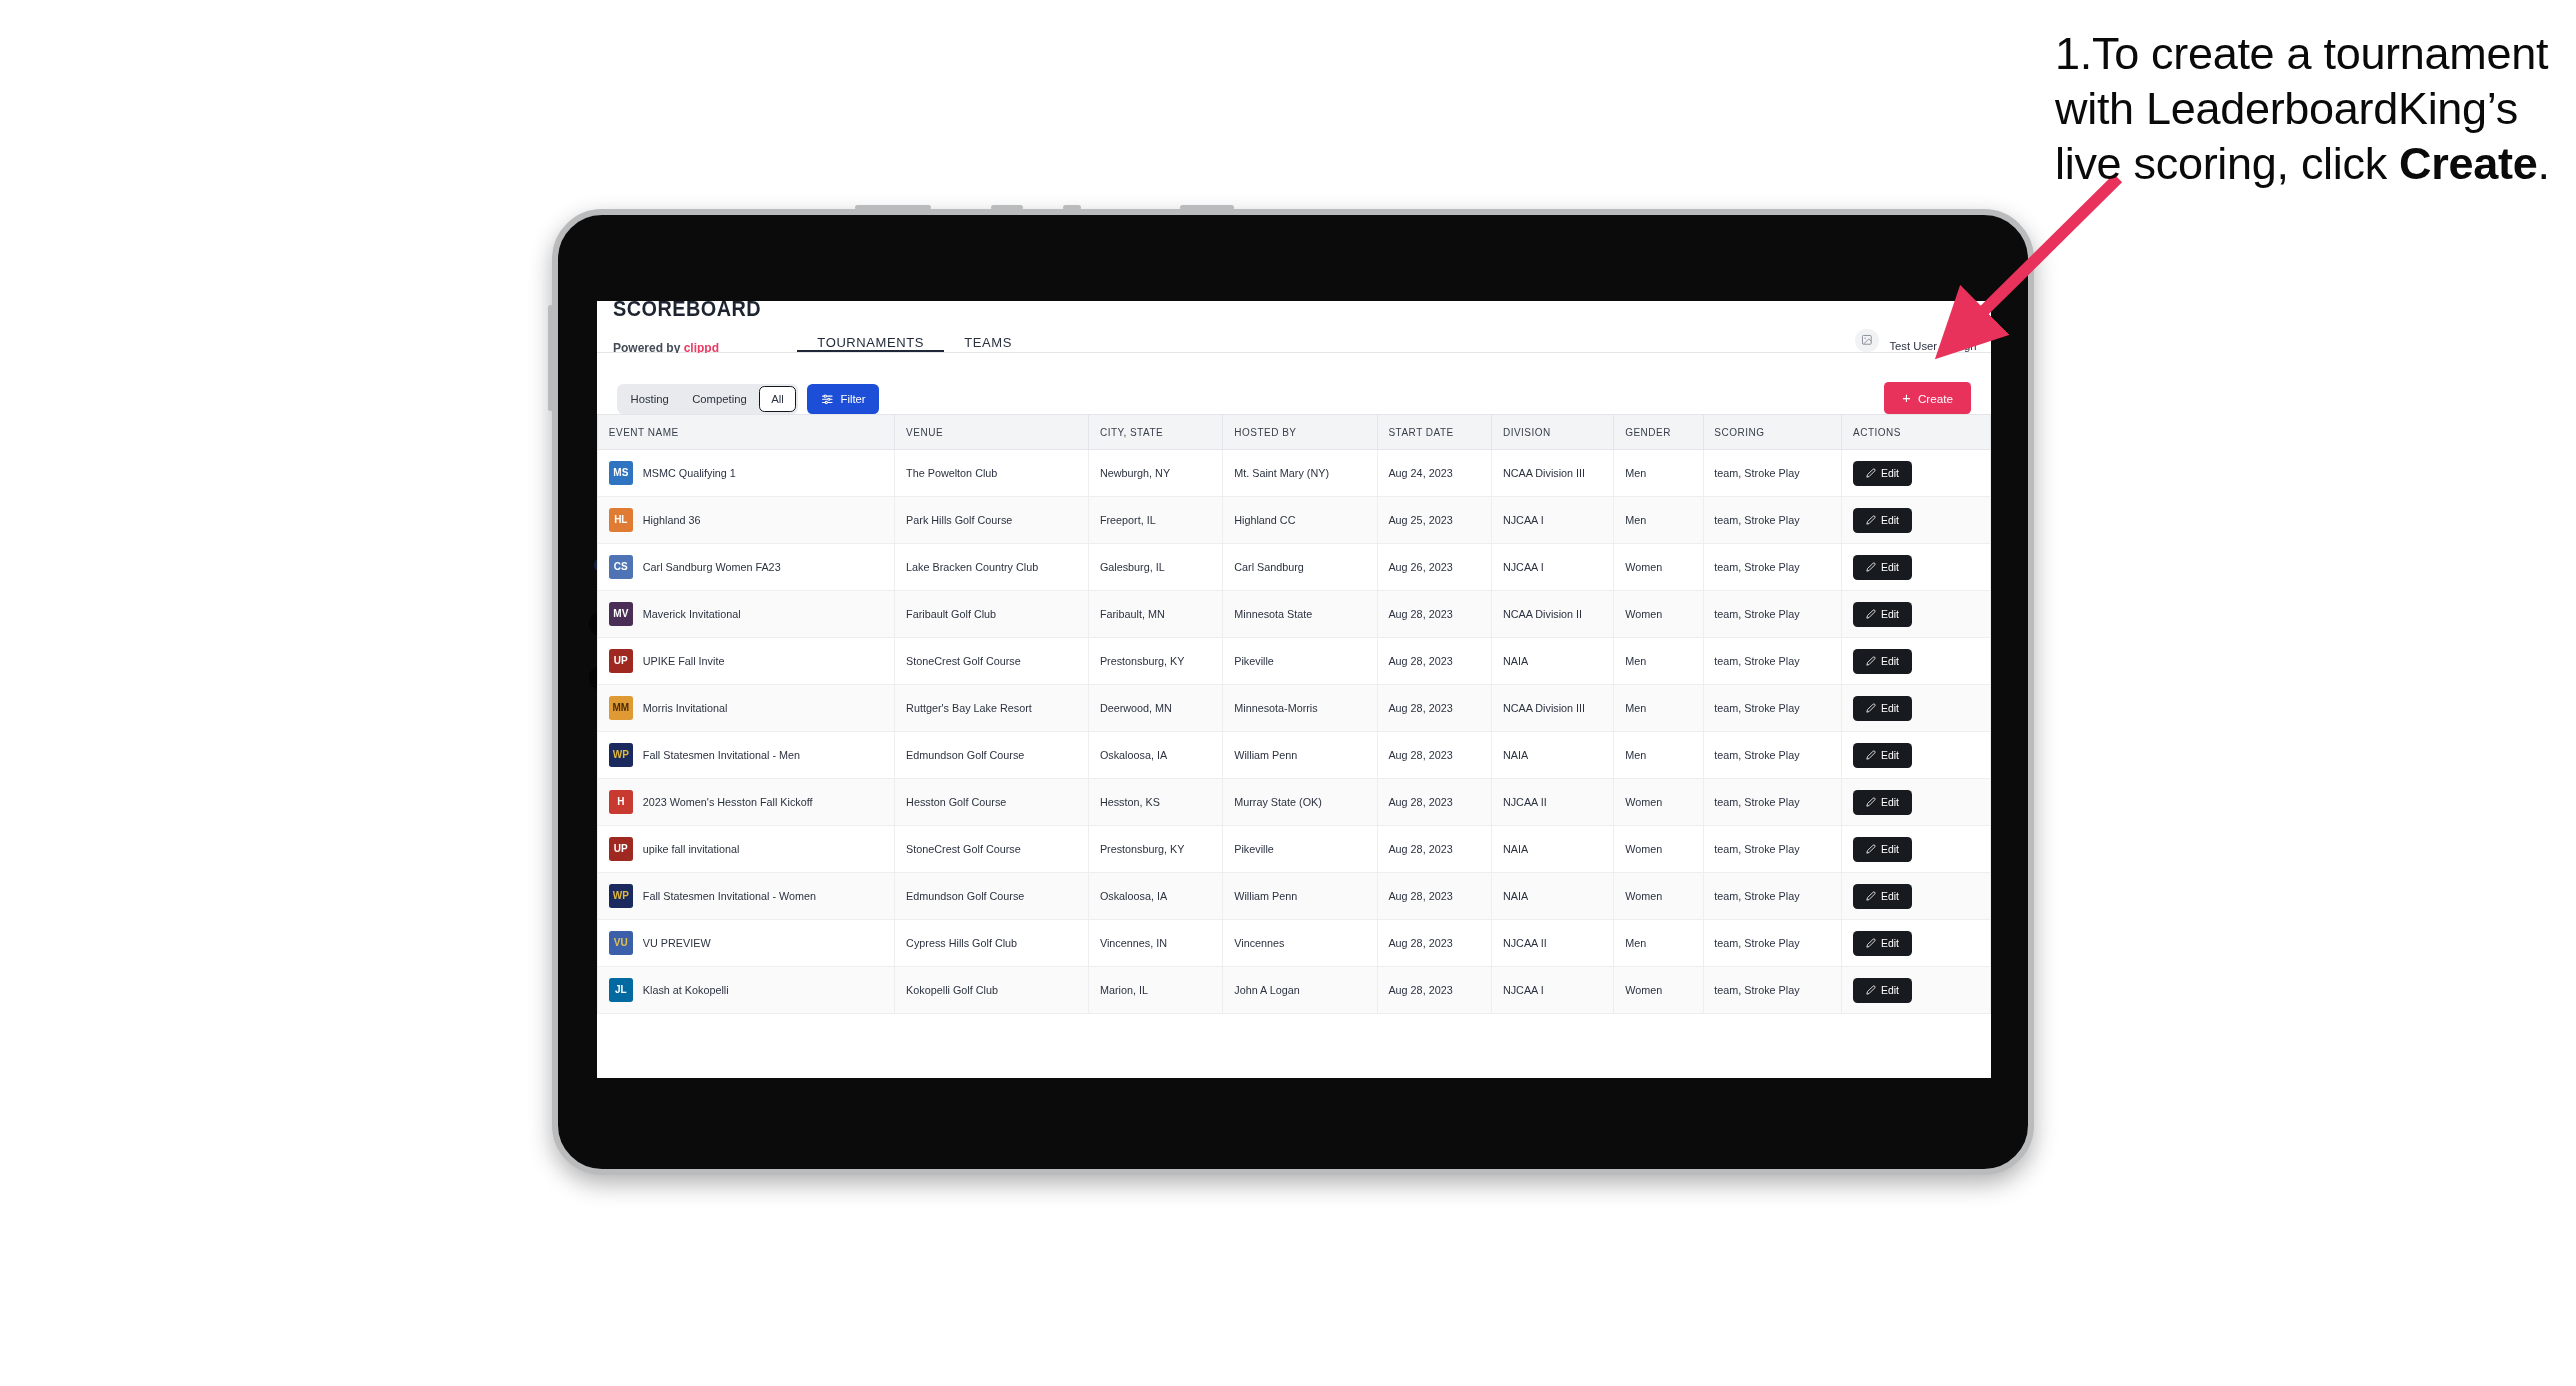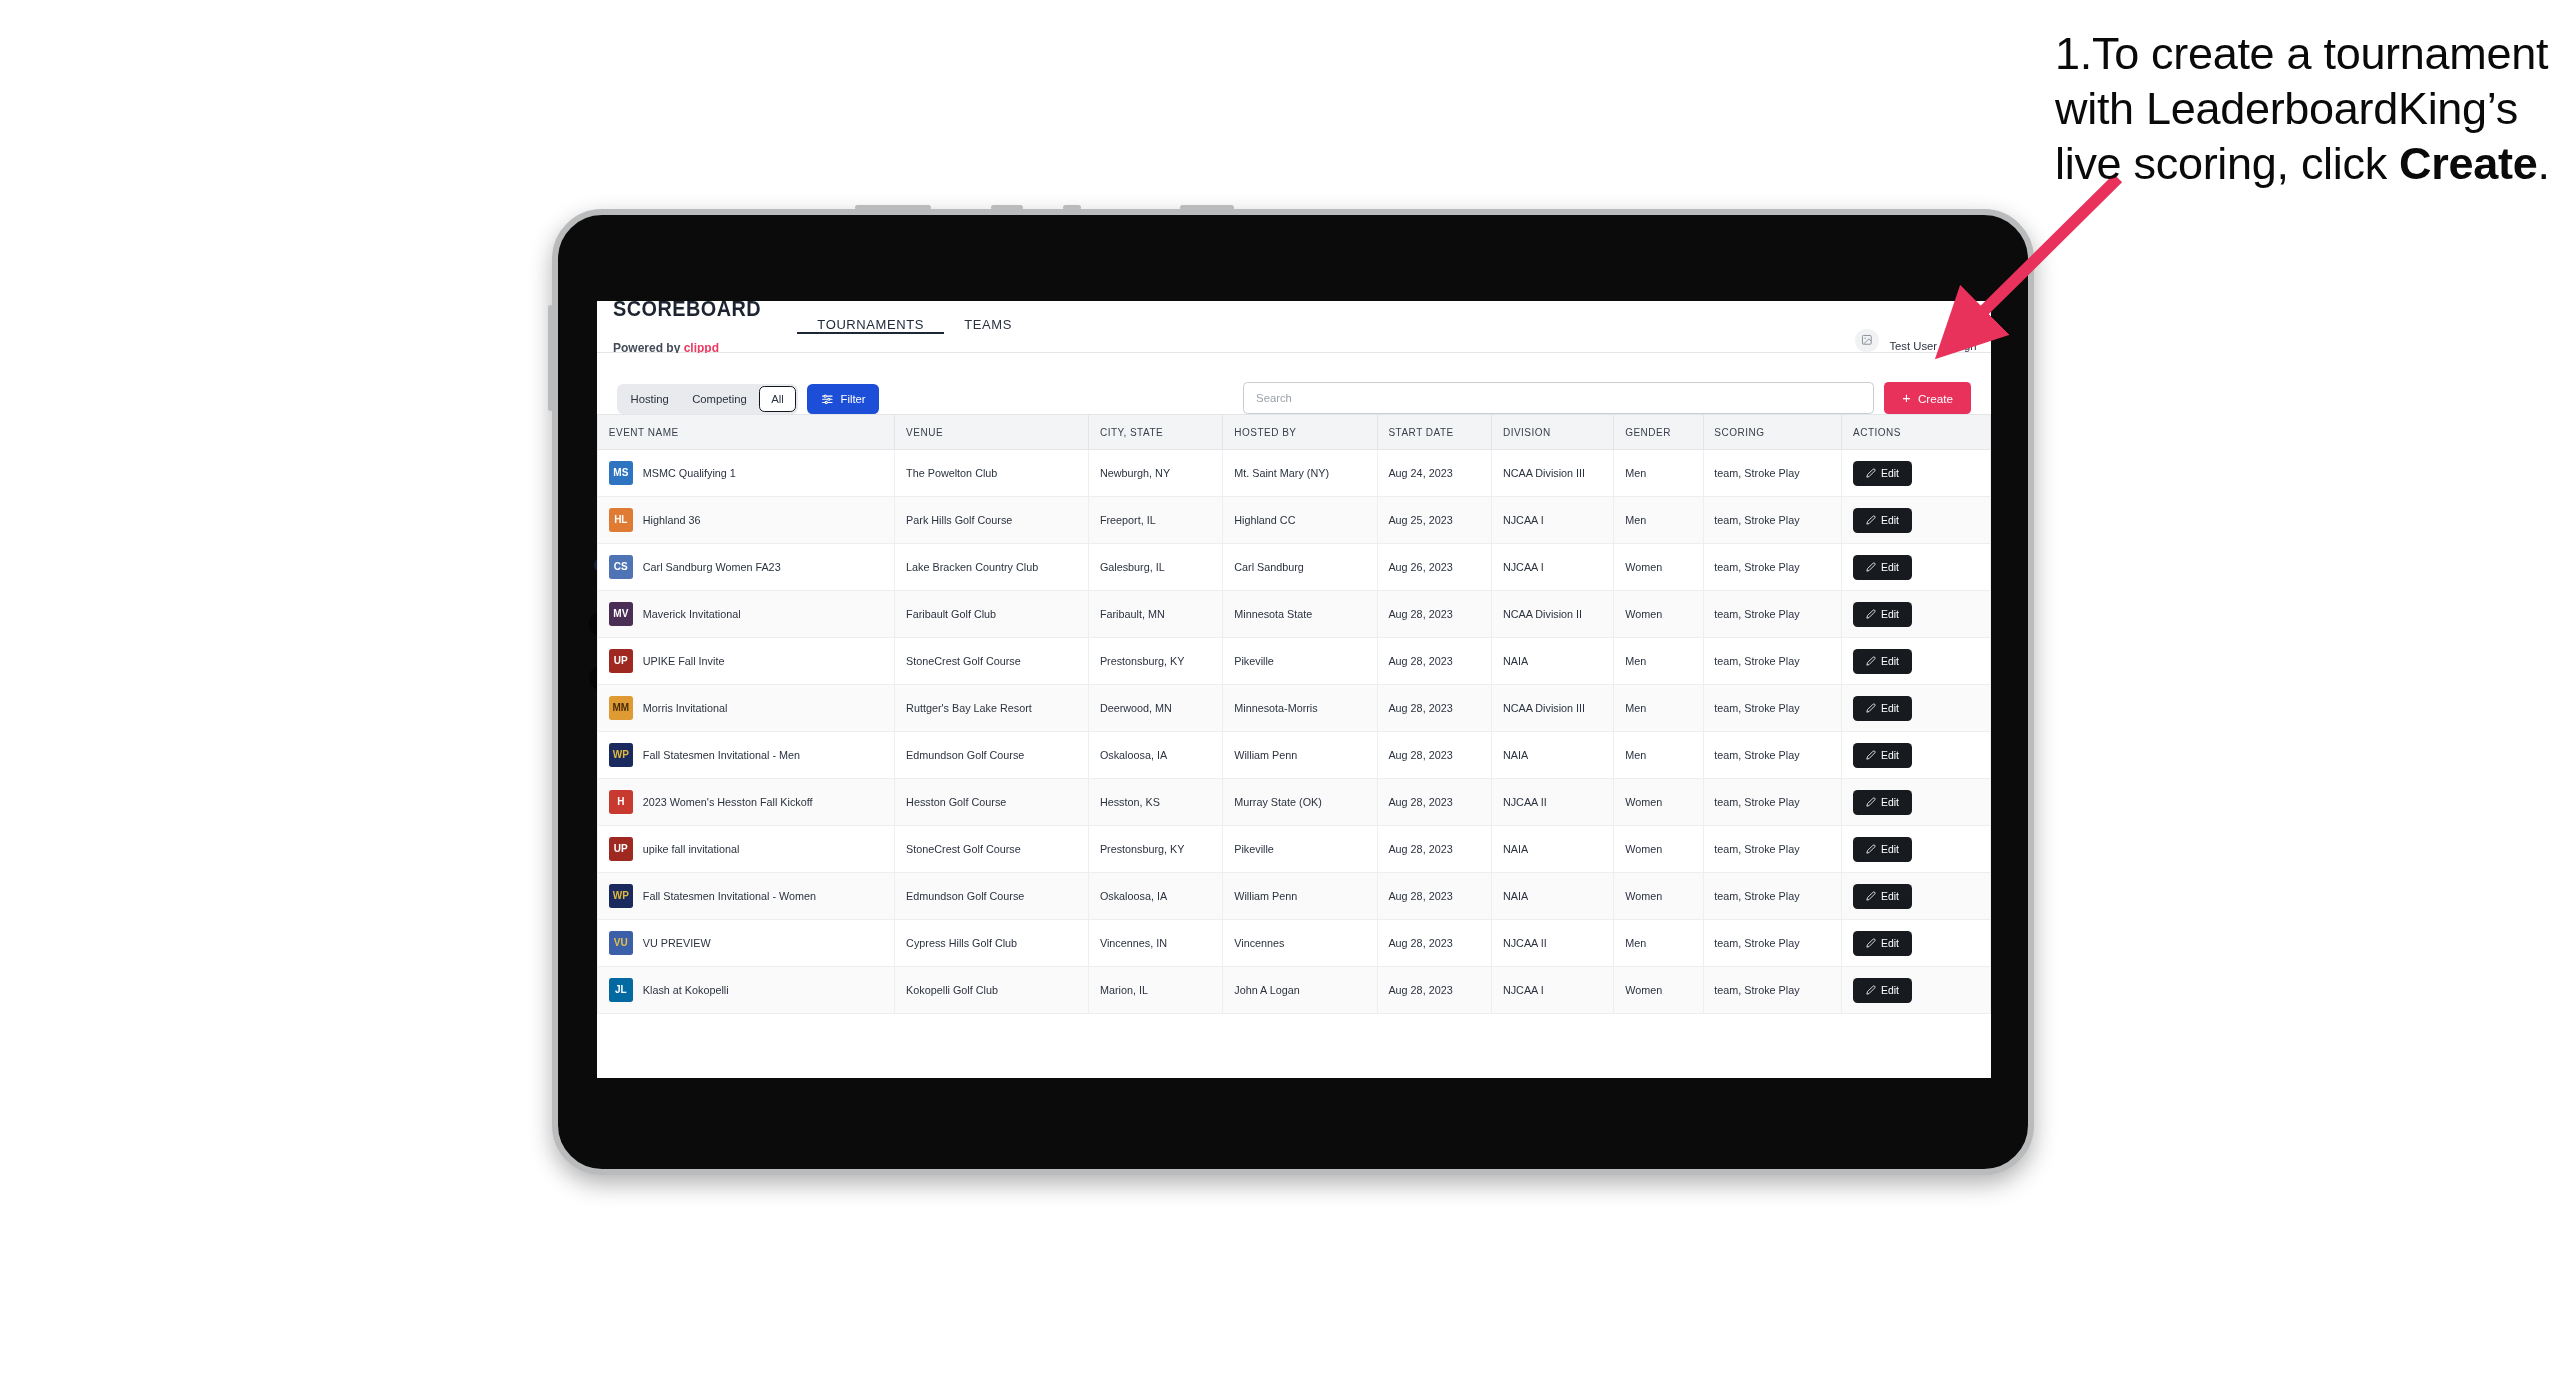--- a/index.html
+++ b/index.html
@@ -56,21 +56,21 @@
   }
   .brand { padding: 0 23.4px 0 16px; display: flex; flex-direction: column; justify-content: center; }
   .brand-title {
     font-size: 21.6px; font-weight: 800; letter-spacing: 0.5px;
     color: #1d2430; line-height: 1; font-family: "Liberation Sans", sans-serif;
     transform: scaleX(.92); transform-origin: left center;
   }
   .brand-sub { font-size: 12px; color: #434b57; margin-top: 21px; font-weight: 600; }
   .brand-sub .clippd { color: #ec3a63; font-weight: 800; }
 
-  .navtabs { display: flex; align-items: flex-start; margin-top: 16px; }
+  .navtabs { display: flex; align-items: flex-end; }
   .navtab {
     display: flex; align-items: center;
     padding: 0 20px;
     font-size: 13px; letter-spacing: 0.6px;
     color: #2b3240; font-weight: 400;
     border-bottom: 2.7px solid transparent;
     cursor: pointer;
   }
   .navtab.active { border-bottom-color: #1d2738; color: #1d2738; }
 
@@ -261,21 +261,20 @@
             <line x1="3" y1="12" x2="21" y2="12"></line>
             <line x1="3" y1="18" x2="21" y2="18"></line>
             <circle cx="8" cy="6" r="2" fill="#2b3648"></circle>
             <circle cx="15" cy="12" r="2" fill="#2b3648"></circle>
             <circle cx="10" cy="18" r="2" fill="#2b3648"></circle>
           </svg>
           <span>Filter</span>
         </button>
 
         <div class="search-wrap">
-          <input class="search-input" type="text" placeholder="Search" style="">
           <button class="create-btn">
             <span class="create-plus">+</span>
             <span>Create</span>
           </button>
         </div>
       </div>
 
       <div id="table-scroll">
         <table id="tournaments">
           <colgroup>

